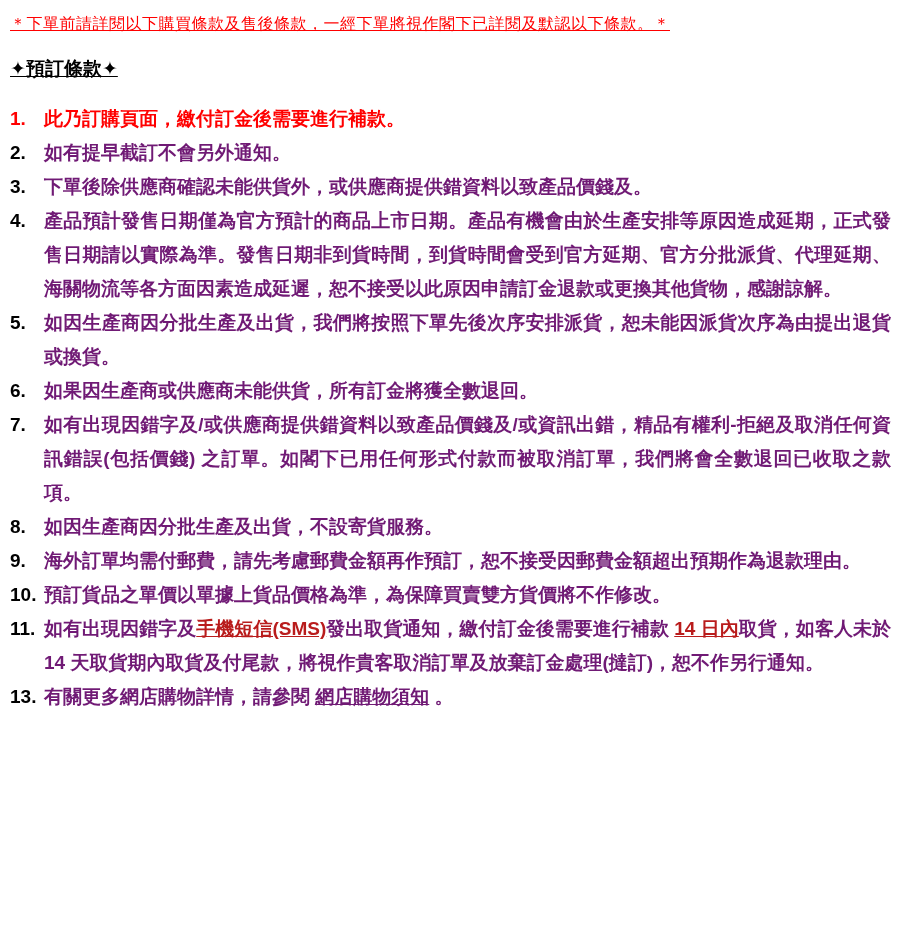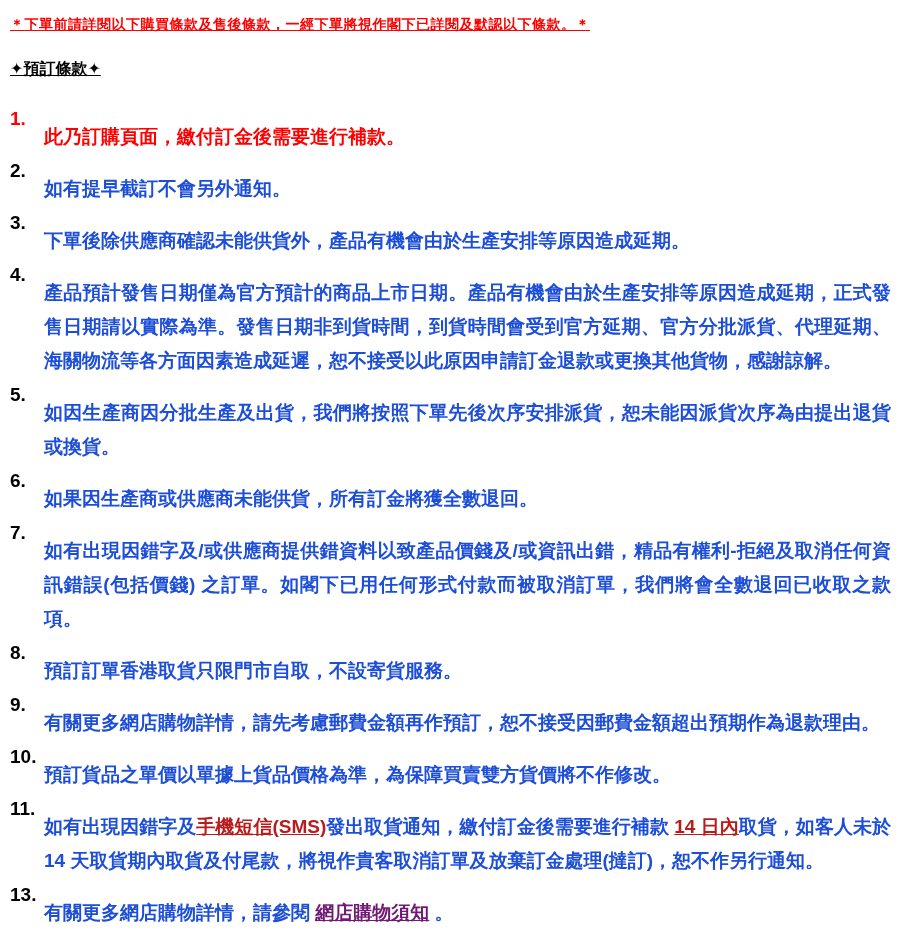--- a/index.html
+++ b/index.html
@@ -14,30 +14,30 @@
     font-weight: bold;
     color: #000000;
     box-sizing: border-box;
   }
   .page {
     padding: 10px 22px 24px 10px;
     box-sizing: border-box;
   }
   .title {
     margin: 0 0 18px 0;
-    font-size: 14px;
+    font-size: 16px;
     line-height: 28px;
     color: #ff0000;
     text-decoration: underline;
-    font-weight: bold;
+    font-weight: normal;
     letter-spacing: 0.5px;
   }
   .section-header {
     margin: 0 0 20px 0;
-    font-size: 16px;
+    font-size: 19px;
     line-height: 26px;
     color: #000000;
     text-decoration: underline;
     font-weight: bold;
   }
   .terms-list {
     margin: 0;
   }
   .term-item {
     display: flex;
@@ -49,24 +49,23 @@
     flex: 0 0 34px;
     width: 34px;
     color: #000000;
   }
   .term-number.red {
     color: #ff0000;
   }
   .term-text {
     flex: 1 1 auto;
     text-align: justify;
-    margin-top: 18px;
   }
   .seg-normal {
-    color: #1d4ed8;
+    color: #701a75;
   }
   .seg-red {
     color: #ff0000;
   }
   .seg-red-underline {
     color: #b91c1c;
     text-decoration: underline;
   }
   .seg-link {
     color: #701a75;
@@ -86,45 +85,45 @@
       <div class="term-item">
         <span class="term-number red">1.</span>
         <div class="term-text"><span class="seg-red">此乃訂購頁面，繳付訂金後需要進行補款。</span></div>
       </div>
       <div class="term-item">
         <span class="term-number">2.</span>
         <div class="term-text"><span class="seg-normal">如有提早截訂不會另外通知。</span></div>
       </div>
       <div class="term-item">
         <span class="term-number">3.</span>
-        <div class="term-text"><span class="seg-normal">下單後除供應商確認未能供貨外，產品有機會由於生產安排等原因造成延期。</span></div>
+        <div class="term-text"><span class="seg-normal">下單後除供應商確認未能供貨外，或供應商提供錯資料以致產品價錢及。</span></div>
       </div>
       <div class="term-item">
         <span class="term-number">4.</span>
         <div class="term-text"><span class="seg-normal">產品預計發售日期僅為官方預計的商品上市日期。產品有機會由於生產安排等原因造成延期，正式發售日期請以實際為準。發售日期非到貨時間，到貨時間會受到官方延期、官方分批派貨、代理延期、海關物流等各方面因素造成延遲，恕不接受以此原因申請訂金退款或更換其他貨物，感謝諒解。</span></div>
       </div>
       <div class="term-item">
         <span class="term-number">5.</span>
         <div class="term-text"><span class="seg-normal">如因生產商因分批生產及出貨，我們將按照下單先後次序安排派貨，恕未能因派貨次序為由提出退貨或換貨。</span></div>
       </div>
       <div class="term-item">
         <span class="term-number">6.</span>
         <div class="term-text"><span class="seg-normal">如果因生產商或供應商未能供貨，所有訂金將獲全數退回。</span></div>
       </div>
       <div class="term-item">
         <span class="term-number">7.</span>
         <div class="term-text"><span class="seg-normal">如有出現因錯字及/或供應商提供錯資料以致產品價錢及/或資訊出錯，精品有權利-拒絕及取消任何資訊錯誤(包括價錢) 之訂單。如閣下已用任何形式付款而被取消訂單，我們將會全數退回已收取之款項。</span></div>
       </div>
       <div class="term-item">
         <span class="term-number">8.</span>
-        <div class="term-text"><span class="seg-normal">預訂訂單香港取貨只限門市自取，不設寄貨服務。</span></div>
+        <div class="term-text"><span class="seg-normal">如因生產商因分批生產及出貨，不設寄貨服務。</span></div>
       </div>
       <div class="term-item">
         <span class="term-number">9.</span>
-        <div class="term-text"><span class="seg-normal">有關更多網店購物詳情，請先考慮郵費金額再作預訂，恕不接受因郵費金額超出預期作為退款理由。</span></div>
+        <div class="term-text"><span class="seg-normal">海外訂單均需付郵費，請先考慮郵費金額再作預訂，恕不接受因郵費金額超出預期作為退款理由。</span></div>
       </div>
       <div class="term-item">
         <span class="term-number">10.</span>
         <div class="term-text"><span class="seg-normal">預訂貨品之單價以單據上貨品價格為準，為保障買賣雙方貨價將不作修改。</span></div>
       </div>
       <div class="term-item">
         <span class="term-number">11.</span>
         <div class="term-text"><span class="seg-normal">如有出現因錯字及</span><span class="seg-red-underline">手機短信(SMS)</span><span class="seg-normal">發出取貨通知，繳付訂金後需要進行補款 </span><span class="seg-red-underline">14 日內</span><span class="seg-normal">取貨，如客人未於 14 天取貨期內取貨及付尾款，將視作貴客取消訂單及放棄訂金處理(撻訂)，恕不作另行通知。</span></div>
       </div>
       <div class="term-item">

